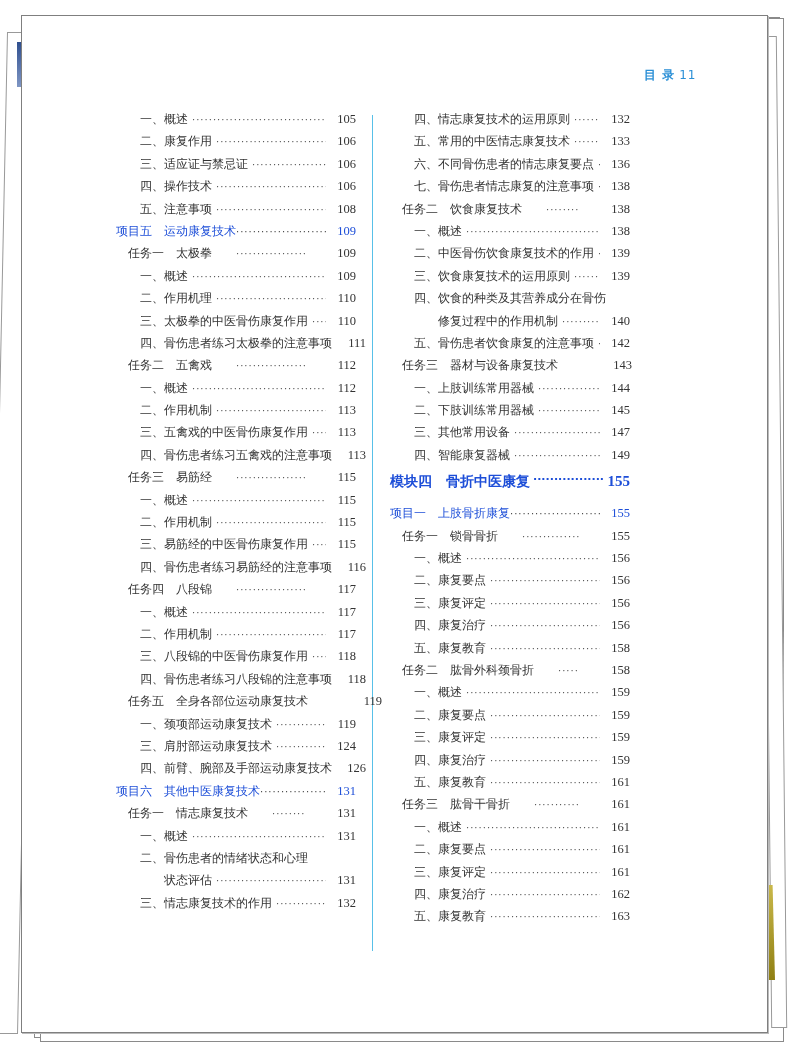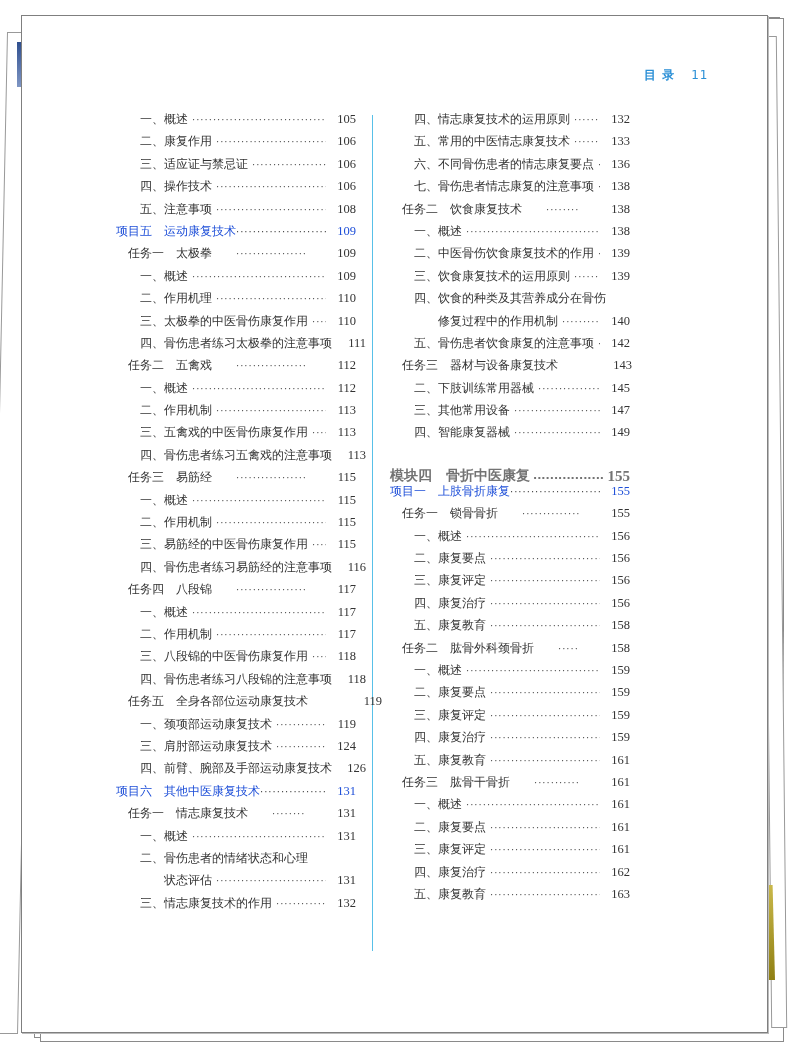--- a/index.html
+++ b/index.html
@@ -18,43 +18,43 @@
   .tilt-right { position:absolute; left:766px; top:36px; width:14px; height:990px; border:1px solid #999;
                 background:#fff; transform:skewX(0.6deg); }
   .olive { position:absolute; left:769px; top:885px; width:6px; height:95px;
            background:linear-gradient(#c9b84a,#8f7f13); clip-path:polygon(0 0,60% 0,100% 100%,0 100%); }
 
   .page { position:absolute; left:21px; top:15px; width:747px; height:1018px; background:#fff;
           border:1px solid #7f7f7f; box-sizing:border-box; box-shadow:1px 1px 0 #bbb; }
 
   .header { position:absolute; top:67px; left:644px; font-family:"DejaVu Sans","Liberation Sans",sans-serif;
             color:#2a8fd6; font-size:12px; font-weight:bold; letter-spacing:1px; }
-  .header .pg { margin-left:16px; font-weight:normal; }
+  .header .pg { margin-left:4px; font-weight:normal; }
 
   .divider { position:absolute; left:372px; top:115px; width:1px; height:836px; background:#58c0e8; }
 
   .col { position:absolute; top:111px; }
   .col.left { left:116px; width:240px; }
   .col.right { left:390px; width:240px; }
 
   .row { display:flex; align-items:baseline; height:22.4px; font-size:12px; white-space:nowrap; }
   .row .title { flex:0 0 auto; }
   .row .dots { flex:1 1 auto; overflow:hidden; margin:0 4px; color:#444; letter-spacing:1px; font-size:10px; }
   .row .dots::before { content:"································································································"; }
   .row .num { flex:0 0 auto; width:26px; text-align:right; font-family:"Liberation Serif","DejaVu Serif",serif; font-size:12.5px; }
   .lvl0 { padding-left:0; font-family:"DejaVu Sans","Liberation Sans",sans-serif; color:#1d4ed8; }
   .lvl0 .dots { margin-left:0; }
   .lvl1 { padding-left:12px;gap:20px; }
   .lvl2 { padding-left:24px; }
   .lvl3 { padding-left:48px; }
   .nodots .dots::before { content:""; }
   .nodots .num { visibility:hidden; }
 
-  .module { display:flex; align-items:flex-end; height:34px; margin-top:4px; margin-bottom:-2px;
-            font-family:"DejaVu Sans","Liberation Sans",sans-serif; color:#737373; font-size:14px; font-weight:bold; white-space:nowrap; }
+  .module { display:flex; align-items:flex-start; height:34px; margin-top:4px; margin-bottom:-2px;
+            font-family:"DejaVu Sans","Liberation Sans",sans-serif; color:#1d4ed8; font-size:14px; font-weight:bold; white-space:nowrap; }
   .module .dots { flex:1 1 auto; overflow:hidden; margin:0 3px; font-size:11px; }
   .module .dots::before { content:"············································"; }
   .module .num { font-family:"Liberation Serif","DejaVu Serif",serif; font-size:15px; }
 </style>
 </head>
 <body>
 
 <div class="tilt-left"></div>
 <div class="blue-cover"></div>
 <div class="sheet s1"></div>
@@ -308,20 +308,25 @@
     <span class="title">五、骨伤患者饮食康复的注意事项</span>
     <span class="dots"></span>
     <span class="num">142</span>
   </div>
     <div class="row lvl1">
     <span class="title">任务三　器材与设备康复技术</span>
     <span class="dots"></span>
     <span class="num">143</span>
   </div>
     <div class="row lvl2">
+    <span class="title">一、上肢训练常用器械</span>
+    <span class="dots"></span>
+    <span class="num">144</span>
+  </div>
+    <div class="row lvl2">
     <span class="title">二、下肢训练常用器械</span>
     <span class="dots"></span>
     <span class="num">145</span>
   </div>
     <div class="row lvl2">
     <span class="title">三、其他常用设备</span>
     <span class="dots"></span>
     <span class="num">147</span>
   </div>
     <div class="row lvl2">

